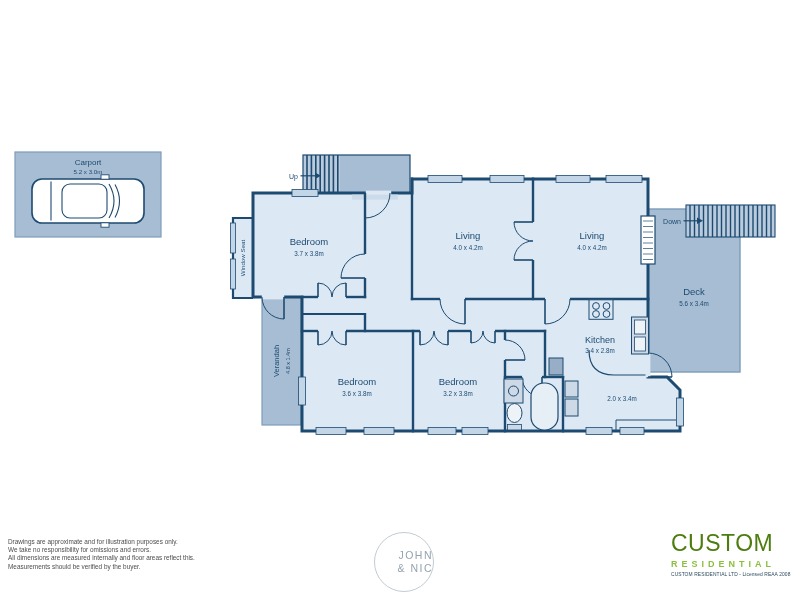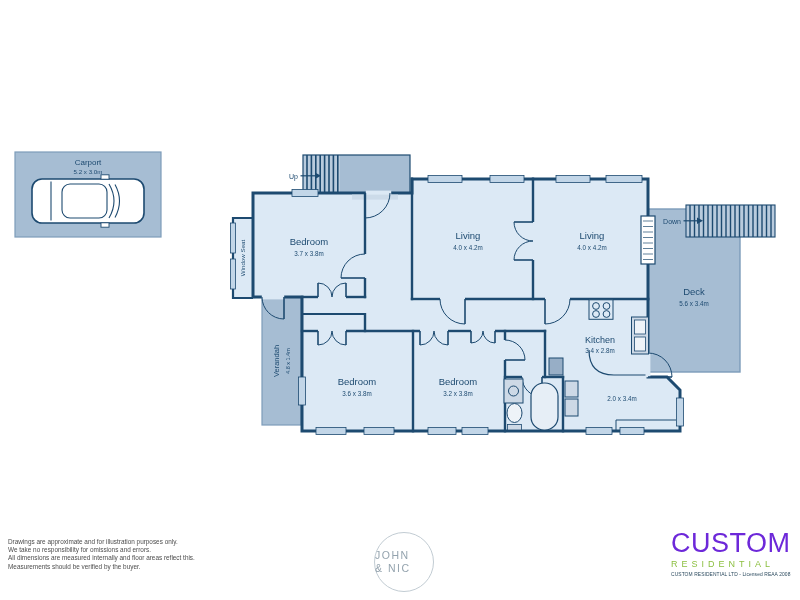--- a/index.html
+++ b/index.html
@@ -3,25 +3,25 @@
 <meta charset="utf-8">
 <style>
   html,body{margin:0;padding:0;background:#ffffff;}
   .page{position:relative;width:800px;height:600px;background:#ffffff;overflow:hidden;
         font-family:"Liberation Sans",sans-serif;}
   .title{position:absolute;top:17px;left:0;right:0;text-align:center;
          font-size:16.5px;letter-spacing:.5px;color:#2e505f;}
   svg text{font-family:"Liberation Sans",sans-serif;fill:#1d4a70;}
   .disclaimer{position:absolute;left:8px;top:538px;font-size:6.4px;line-height:8.2px;color:#4d4d4d;}
   .jn-circle{position:absolute;left:374px;top:532px;width:58px;height:58px;border-radius:50%;
-             border:1.5px solid #c2ccd3;display:flex;flex-direction:column;align-items:flex-start;
+             border:1.5px solid #c2ccd3;display:flex;flex-direction:column;align-items:flex-end;
              justify-content:center;color:#94a3ae;font-size:10.5px;line-height:13px;letter-spacing:1.5px;}
   .custom{position:absolute;left:671px;top:530px;width:126px;}
-  .custom-word{font-size:27px;line-height:27px;color:#6d28d9;letter-spacing:0.5px;}
-  .custom-res{font-size:9px;font-weight:normal;color:#8cbf40;letter-spacing:4px;margin-top:2px;}
+  .custom-word{font-size:23px;line-height:27px;color:#4d7c0f;letter-spacing:0.5px;}
+  .custom-res{font-size:9px;font-weight:bold;color:#8cbf40;letter-spacing:4px;margin-top:2px;}
   .custom-tag{font-size:4.9px;color:#2b4a5e;margin-top:3px;white-space:nowrap;letter-spacing:.1px;}
 </style>
 </head>
 <body>
 
 <div class="page">
 
 
   <svg width="800" height="600" viewBox="0 0 800 600">
 

